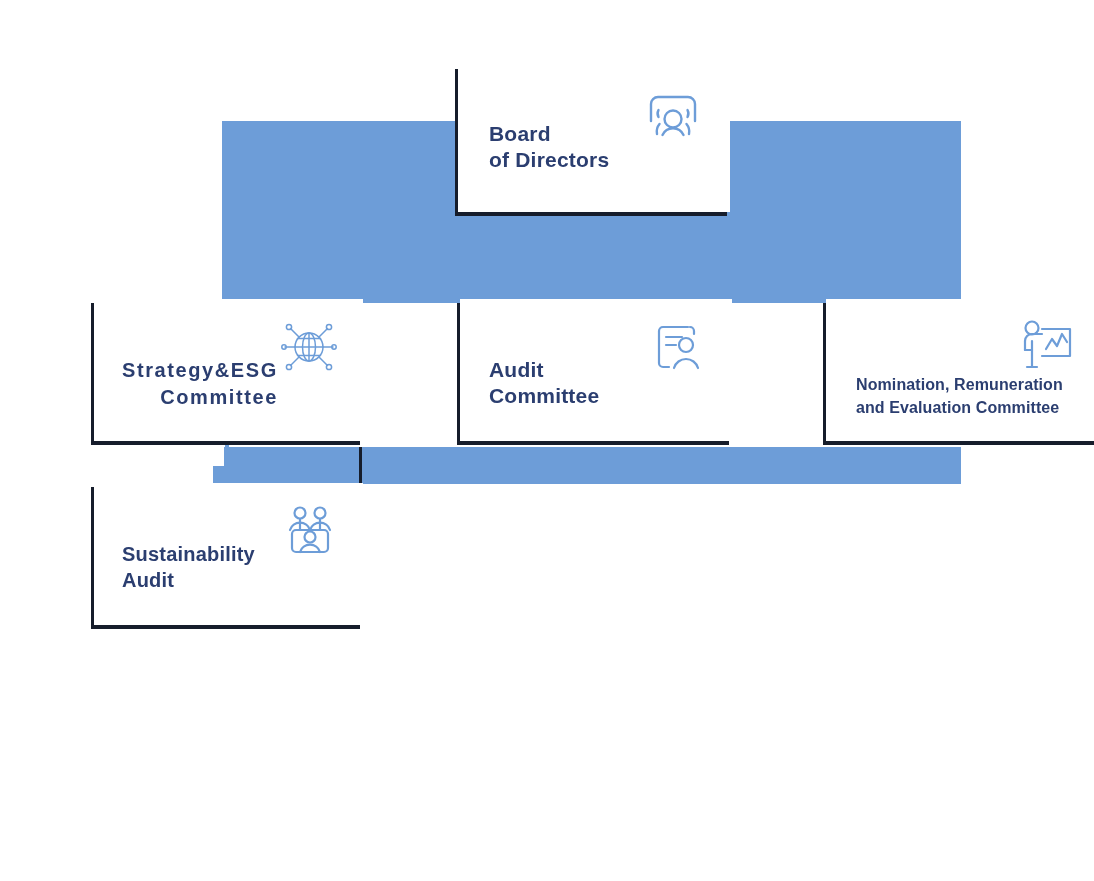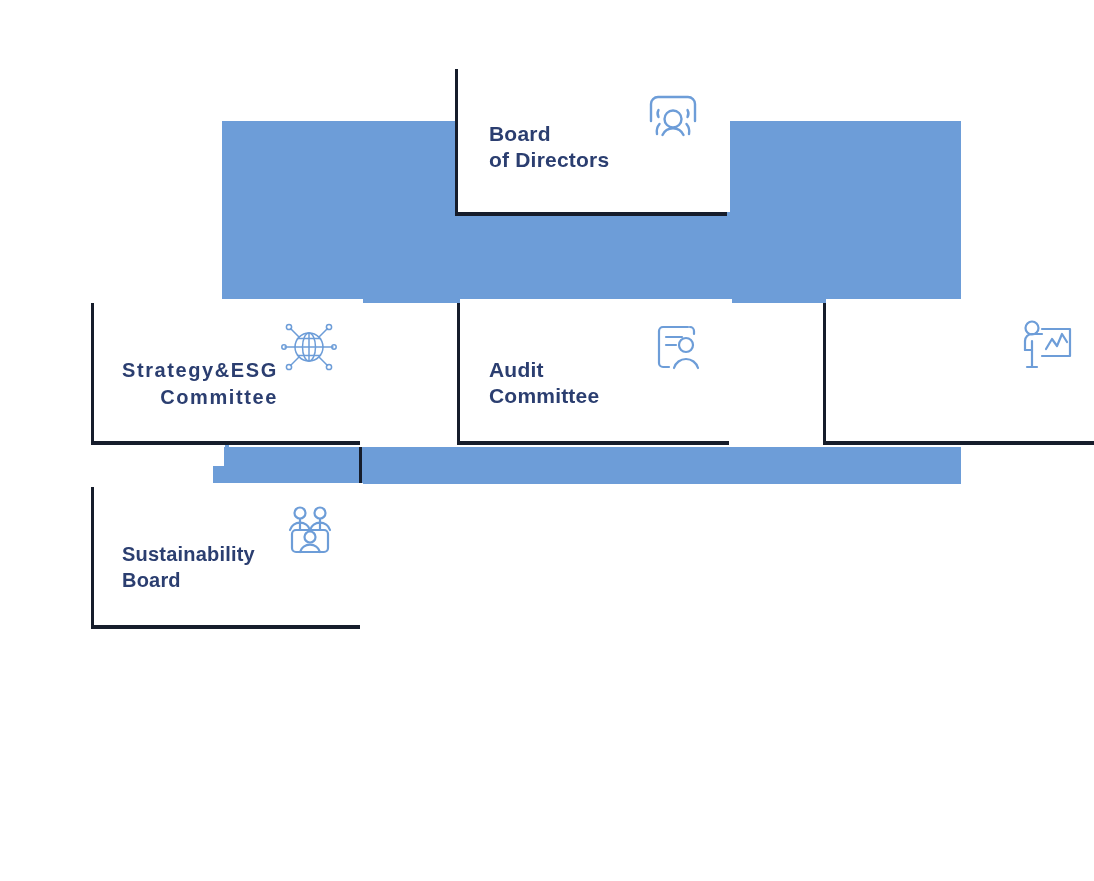--- a/index.html
+++ b/index.html
@@ -210,20 +210,22 @@
           <path d="M6 22 a7 7 0 0 1 7 -7 h10"></path>
           <path d="M6 22 v9"></path>
           <path d="M13 22 v26"></path>
           <path d="M6 31 h7"></path>
           <path d="M13 48 h-5"></path>
           <path d="M13 48 h5"></path>
           <path d="M23 10 h28 v27 h-28"></path>
           <path d="M27 30 l6 -10 5 7 5 -12 5 8"></path>
         </svg>
       </span>
+      <div class="card-label">Nomination, Remuneration
+and Evaluation Committee</div>
     </div>
   </div>
 
   <div class="card card-sustain">
     <div class="frame"></div>
     <div class="face"></div>
     <div class="content">
       <span class="card-icon">
         <svg width="52" height="52" viewBox="0 0 52 52" fill="none" stroke="#6d9dd8" stroke-width="2.2" stroke-linecap="round" stroke-linejoin="round">
           <circle cx="16" cy="8" r="5.5"></circle>
@@ -231,17 +233,17 @@
           <path d="M6 25 a10.5 10.5 0 0 1 20 0"></path>
           <path d="M26 25 a10.5 10.5 0 0 1 20 0"></path>
           <path d="M16 14 v11"></path>
           <path d="M36 14 v11"></path>
           <rect x="8" y="25" width="36" height="22" rx="4"></rect>
           <circle cx="26" cy="32" r="5.5"></circle>
           <path d="M16 47 a10.5 10.5 0 0 1 20 0"></path>
         </svg>
       </span>
       <div class="card-label">Sustainability
-Board</div>
+Audit</div>
     </div>
   </div>
 
 </div>
 
 </body></html>

